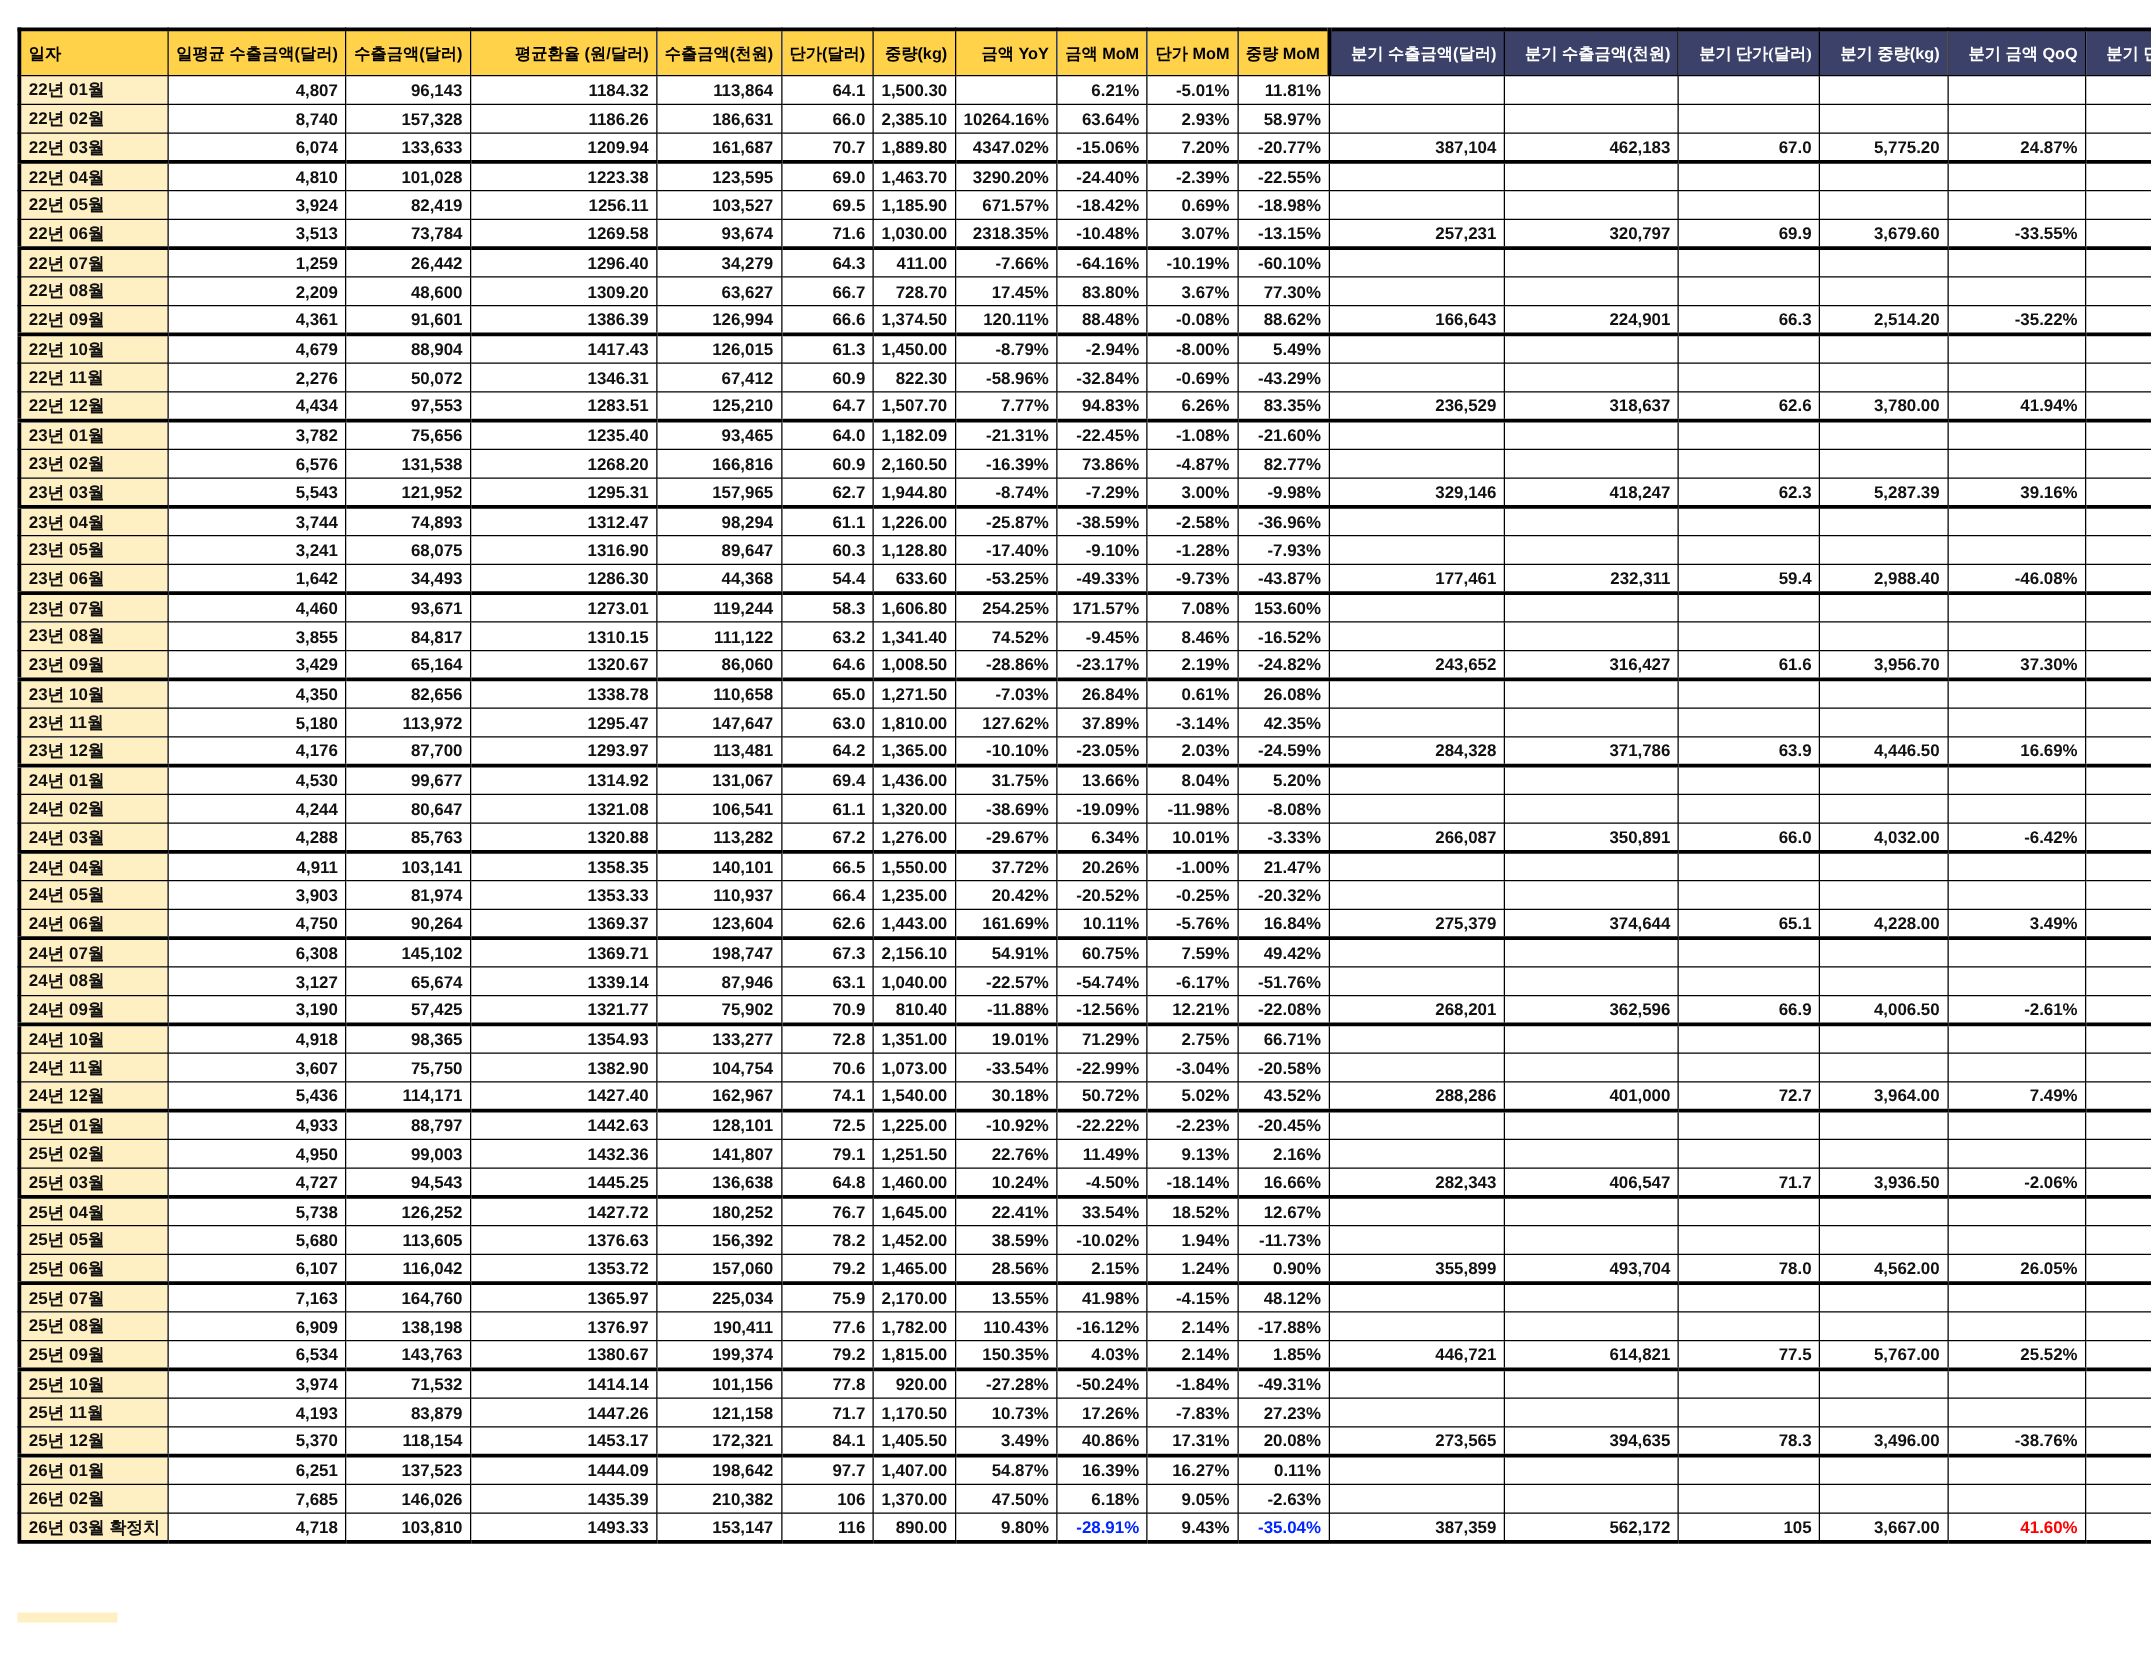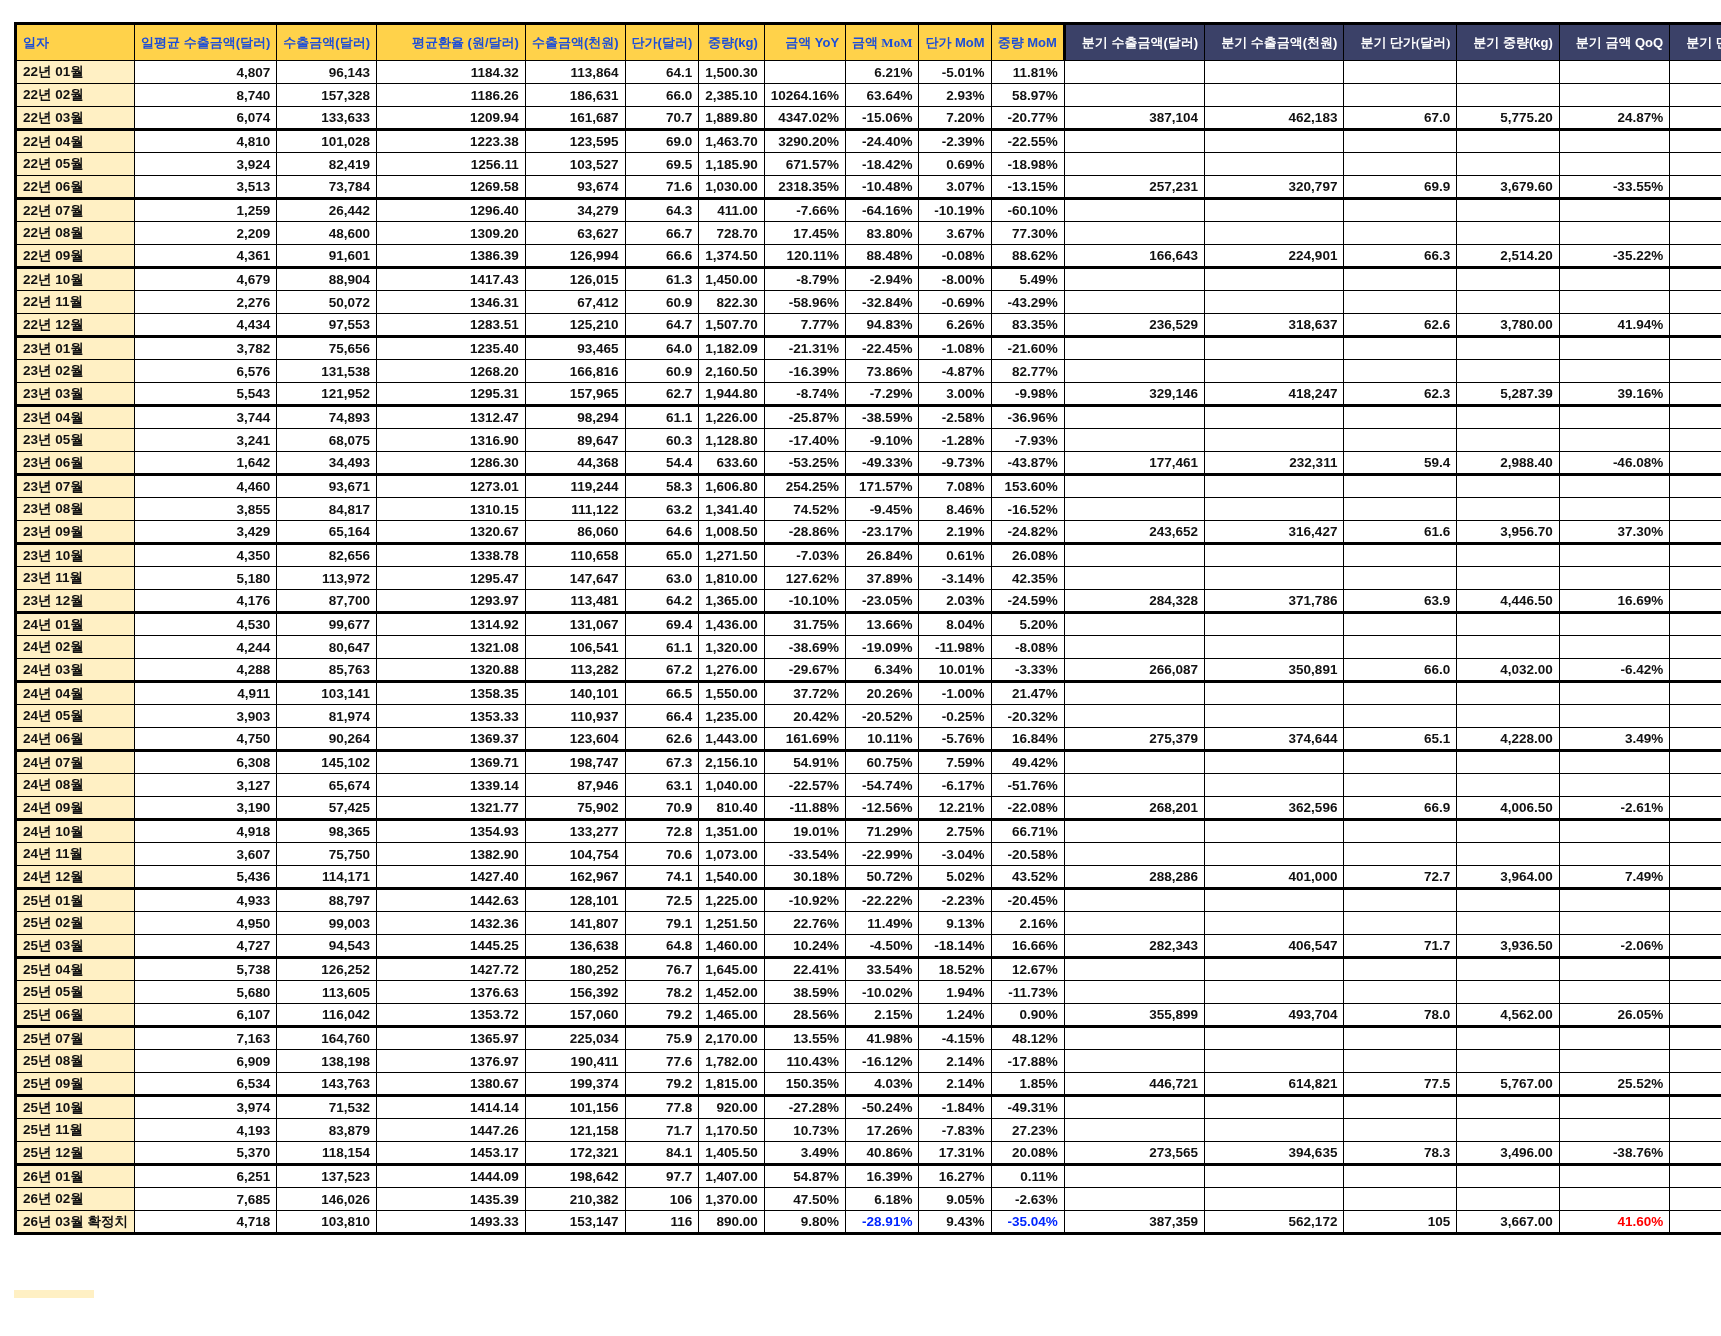--- a/index.html
+++ b/index.html
@@ -27,21 +27,21 @@
     font-weight:bold;
     overflow:hidden;white-space:nowrap;
     padding:0 6px;
     box-sizing:border-box;
   }
   th.hcell{
     height:37px;font-size:13px;line-height:16px;
     white-space:pre-line;vertical-align:middle;
     border-bottom:3px solid var(--border);
   }
-  th.hcell.monthly{background:var(--header-yellow);color:#1d4ed8;}
+  th.hcell.monthly{background:var(--header-yellow);color:#000000;}
   th.hcell.quarterly{background:var(--header-navy);color:#ffffff;border-left-color:var(--header-navy);padding-left:16px;}
   th.hcell.q-first{border-left:3px solid var(--border);}
   td{height:23px;font-size:13.5px;text-align:right;vertical-align:middle;}
   td.date{
     background:var(--date-fill);text-align:left;
     border-right:2px solid var(--border);font-size:13.5px;
   }
   td.q-first{border-left:3px solid var(--border);}
   tr.qend td{border-bottom:3px solid var(--border);}
   td.neg{color:var(--neg-blue);}
@@ -81,21 +81,21 @@
           <th class="hcell monthly" style="text-align: left;">일자</th>
           <th class="hcell monthly" style="text-align: right;">일평균
 수출금액(달러)</th>
           <th class="hcell monthly" style="text-align: right;">수출금액(달러)</th>
           <th class="hcell monthly" style="text-align: center; padding-left: 35px;">평균환율
 (원/달러)</th>
           <th class="hcell monthly" style="text-align: center;">수출금액(천원)</th>
           <th class="hcell monthly" style="text-align: right;">단가(달러)</th>
           <th class="hcell monthly" style="text-align: right;">중량(kg)</th>
           <th class="hcell monthly" style="text-align: right;">금액 YoY</th>
-          <th class="hcell monthly" style="text-align: right; font-family: Liberation Serif, serif;">금액 MoM</th>
+          <th class="hcell monthly" style="text-align: right;">금액 MoM</th>
           <th class="hcell monthly" style="text-align: right;">단가 MoM</th>
           <th class="hcell monthly" style="text-align: right;">중량 MoM</th>
           <th class="hcell quarterly q-first" style="text-align: right;">분기
 수출금액(달러)</th>
           <th class="hcell quarterly" style="text-align: center;">분기
 수출금액(천원)</th>
           <th class="hcell quarterly" style="text-align: right; font-family: Liberation Serif, serif;">분기
 단가(달러)</th>
           <th class="hcell quarterly" style="text-align: left;">분기
 중량(kg)</th>

